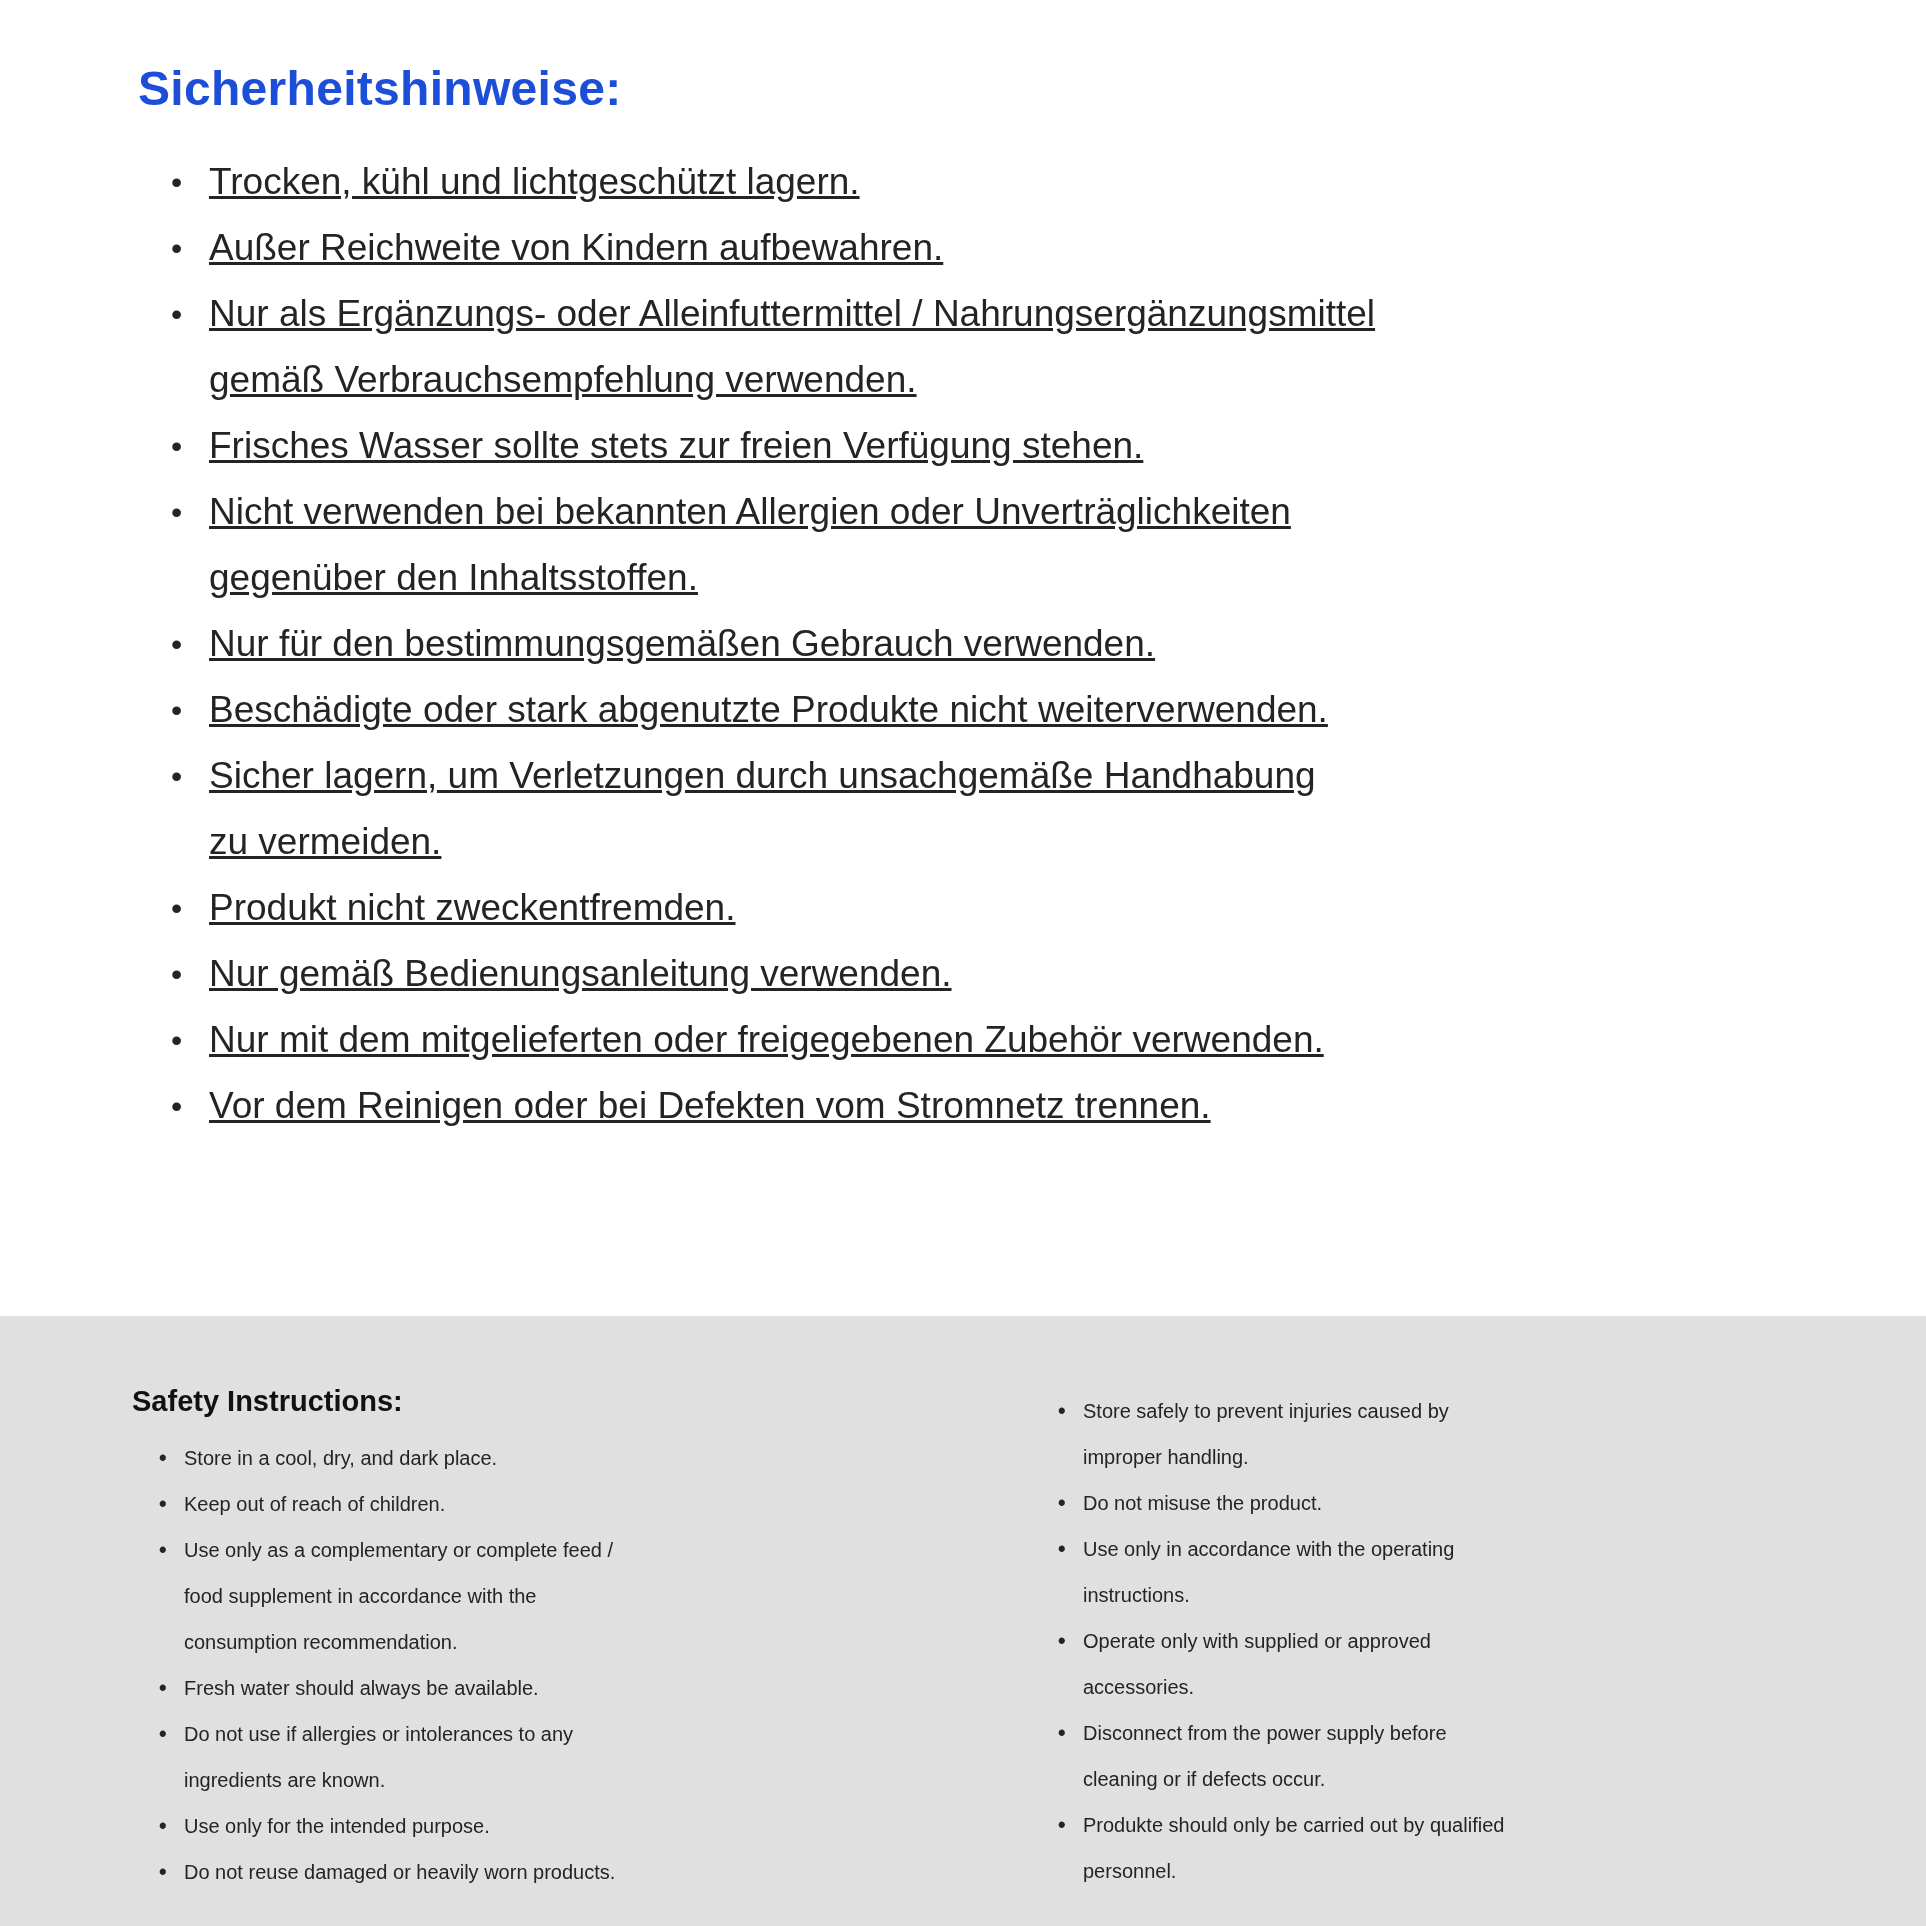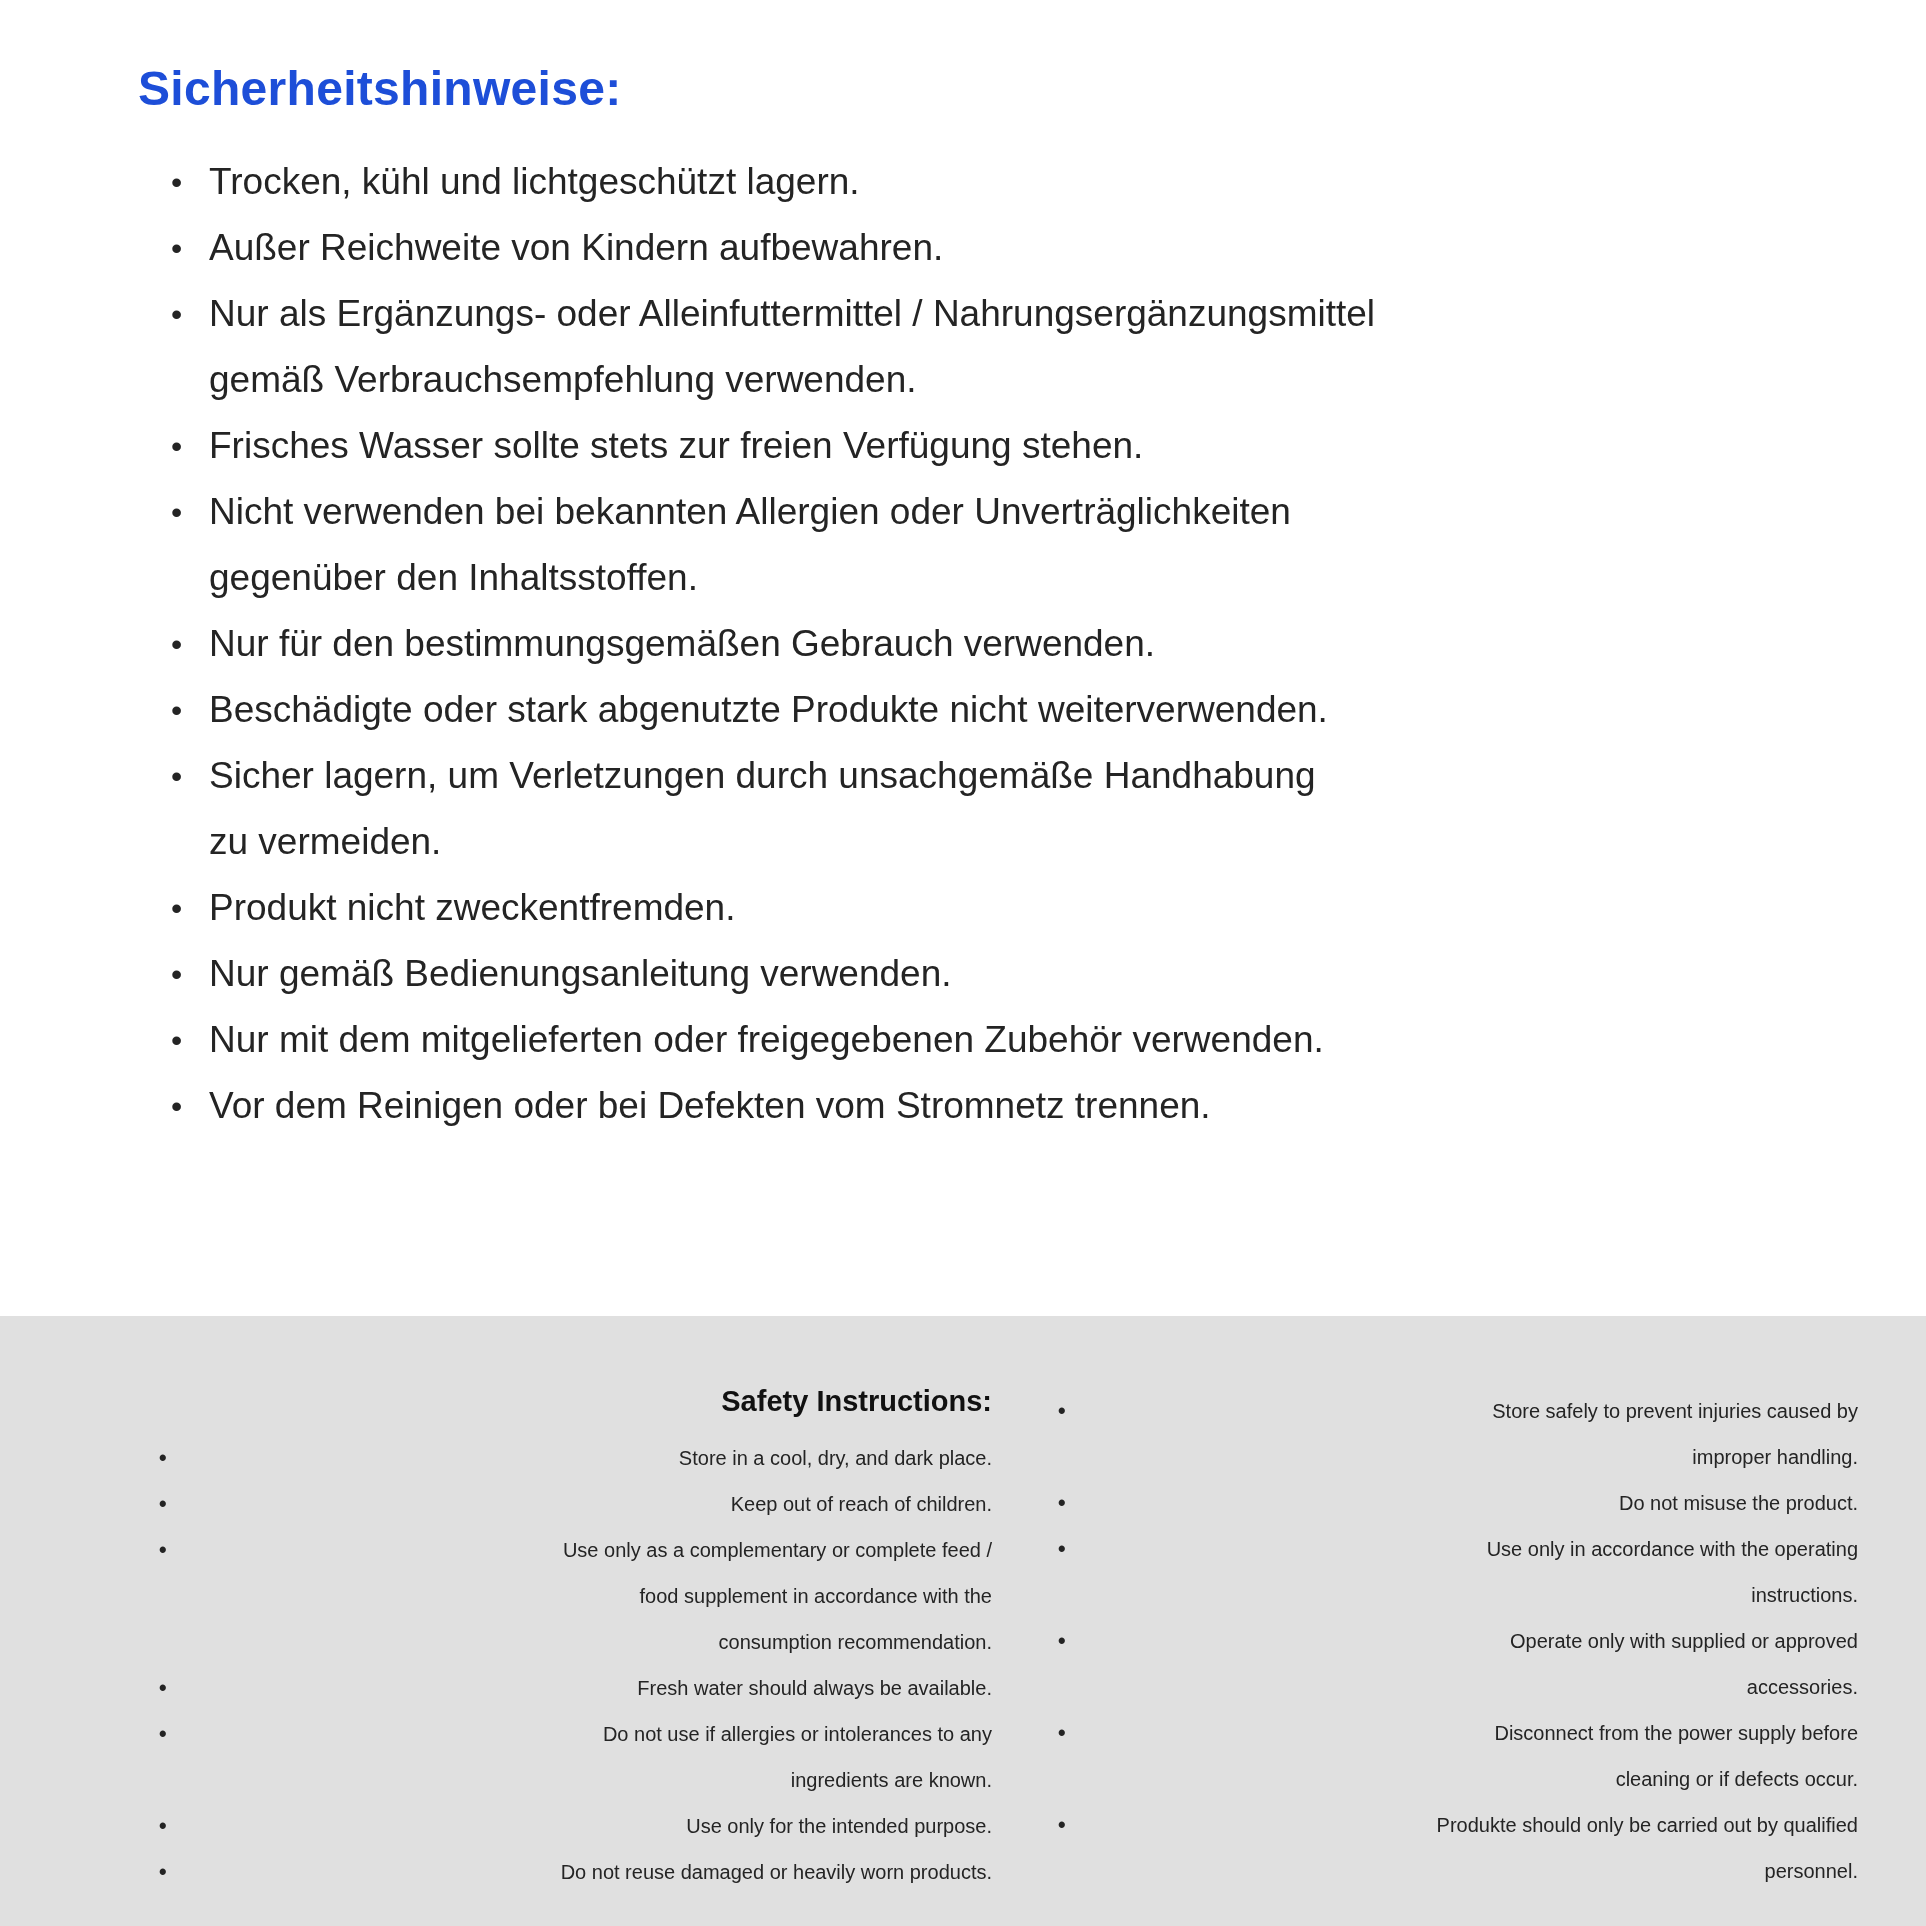--- a/index.html
+++ b/index.html
@@ -37,38 +37,38 @@
     list-style:none;
     margin:0;padding:0;
   }
   .german-section ul.bullets li{
     position:relative;
     font-size:37px;
     line-height:66px;
     padding-left:71px;
     white-space:pre-line;
     color:#242424;
+    text-decoration:underline;
   }
   .german-section ul.bullets li::before{
     content:"\2022";
     position:absolute;
     left:33px;top:0;
     font-size:32px;
     line-height:66px;
     color:#242424;
   }
 
   
   .footer{
     height:610px;
     background:var(--footer-bg);
-    padding:69px 68px 0 132px;
+    padding:69px 99px 0 132px;
     display:flex;
     gap:58px;
-    text-align:right;
   }
   .col-left{width:860px;flex:none;}
   .col-right{flex:1;padding-top:2.6px;}
   .english-title{
     font-size:29px;
     font-weight:700;
     color:#111111;
     margin:0 0 16.7px 0;
   }
   .footer ul.bullets li{

